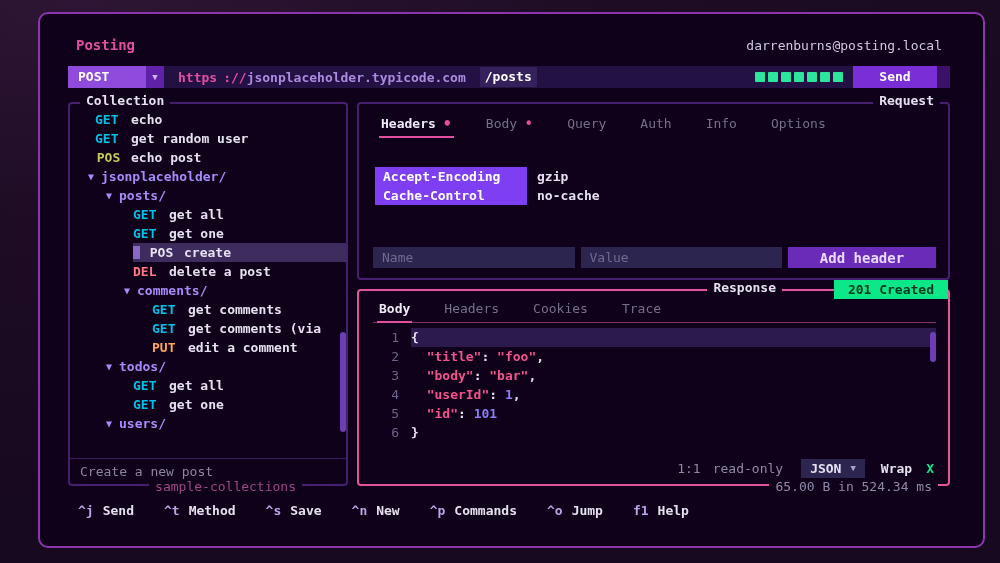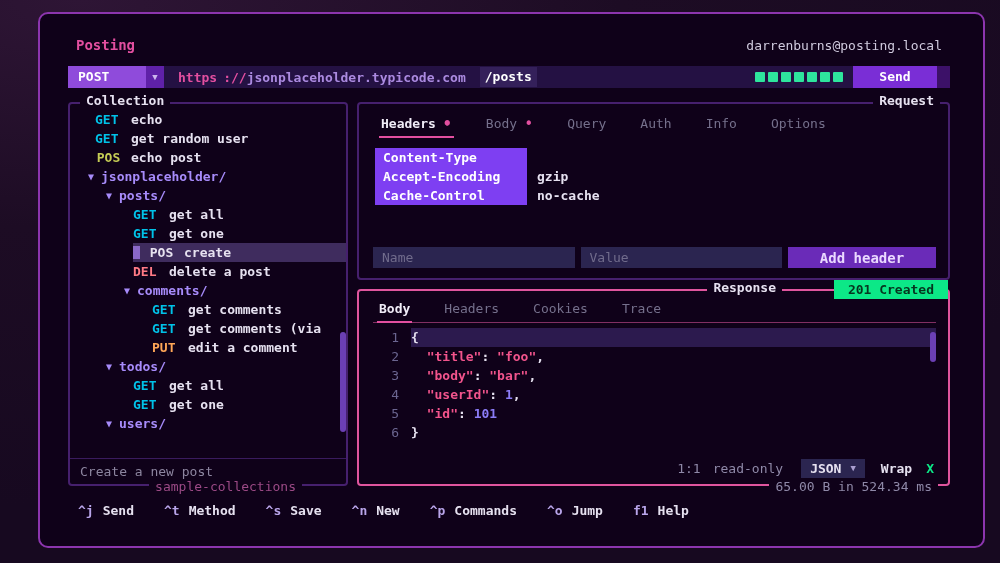--- a/index.html
+++ b/index.html
@@ -287,21 +287,20 @@
               </div>
               <div class="tab">
                 <span class="tab-label">Info</span>
               </div>
               <div class="tab">
                 <span class="tab-label">Options</span>
               </div>
             </div>
           <div class="htable">
               <div class="hrow sel">
-                <span class="hkey">Content-Type</span>
               </div>
               <div class="hrow">
                 <span class="hkey">Accept-Encoding</span>
                 <span class="hval">gzip</span>
               </div>
               <div class="hrow">
                 <span class="hkey">Cache-Control</span>
                 <span class="hval">no-cache</span>
               </div>
             </div>

